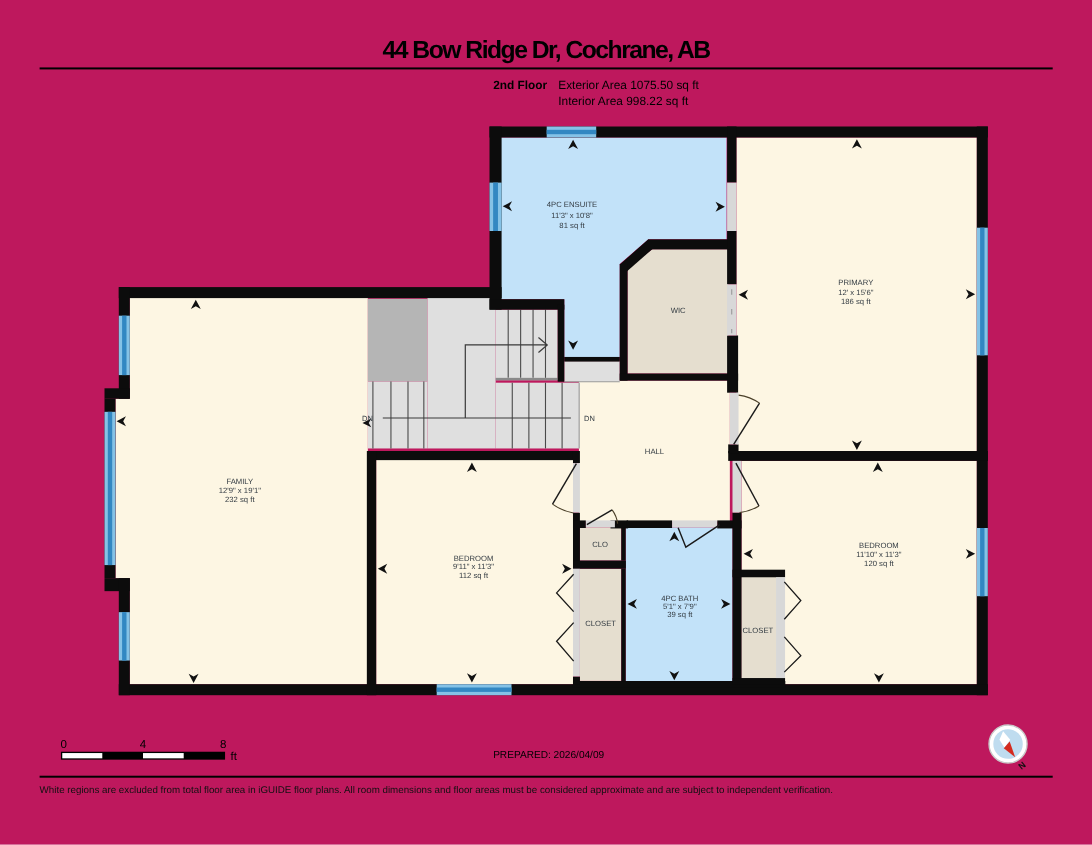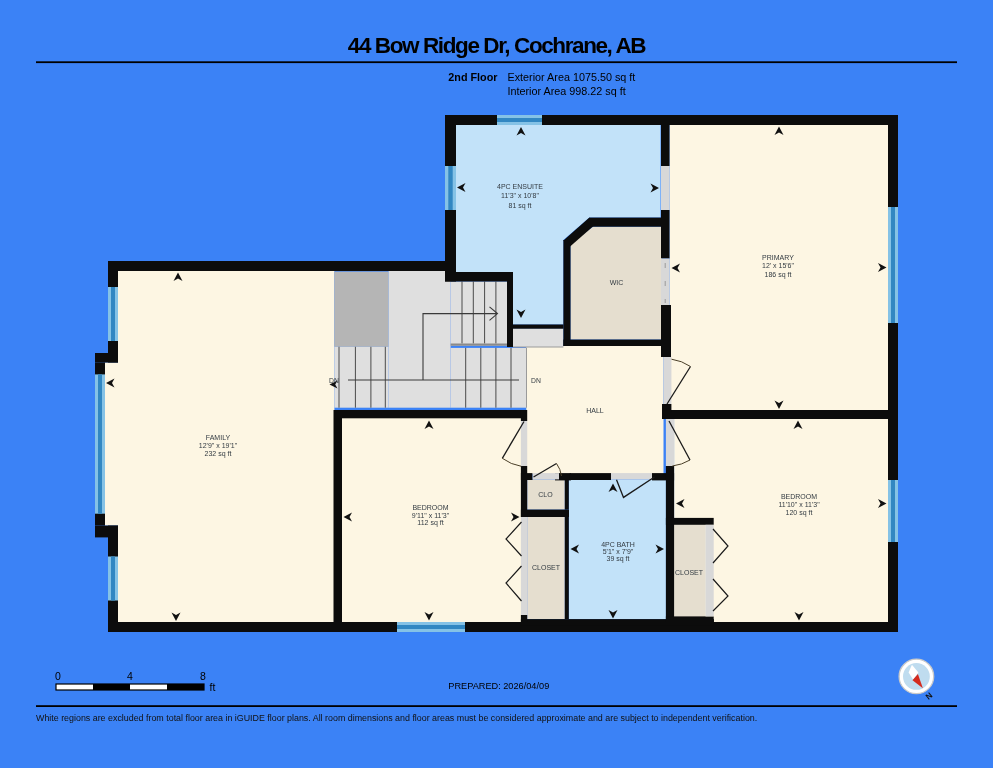--- a/index.html
+++ b/index.html
@@ -1,16 +1,16 @@
 <!DOCTYPE html>
 <html><head>
 <meta charset="utf-8">
 <style>
   html,body{margin:0;padding:0;background:#ffffff;}
-  #page{position:relative;width:993px;height:768px;background:#3b82f6;overflow:hidden;
+  #page{position:relative;width:993px;height:768px;background:#be185d;overflow:hidden;
         font-family:"Liberation Sans", sans-serif;}
   svg{position:absolute;left:0;top:0;}
   text{font-family:"Liberation Sans", sans-serif;}
 </style>
 </head>
 <body>
 <div id="page">
 <svg width="993" height="768" viewBox="0 0 993 768">
 
   <text x="496.5" y="52.5" font-size="22.5" font-weight="bold" letter-spacing="-1.4" fill="#000" text-anchor="middle">44 Bow Ridge Dr, Cochrane, AB</text>

